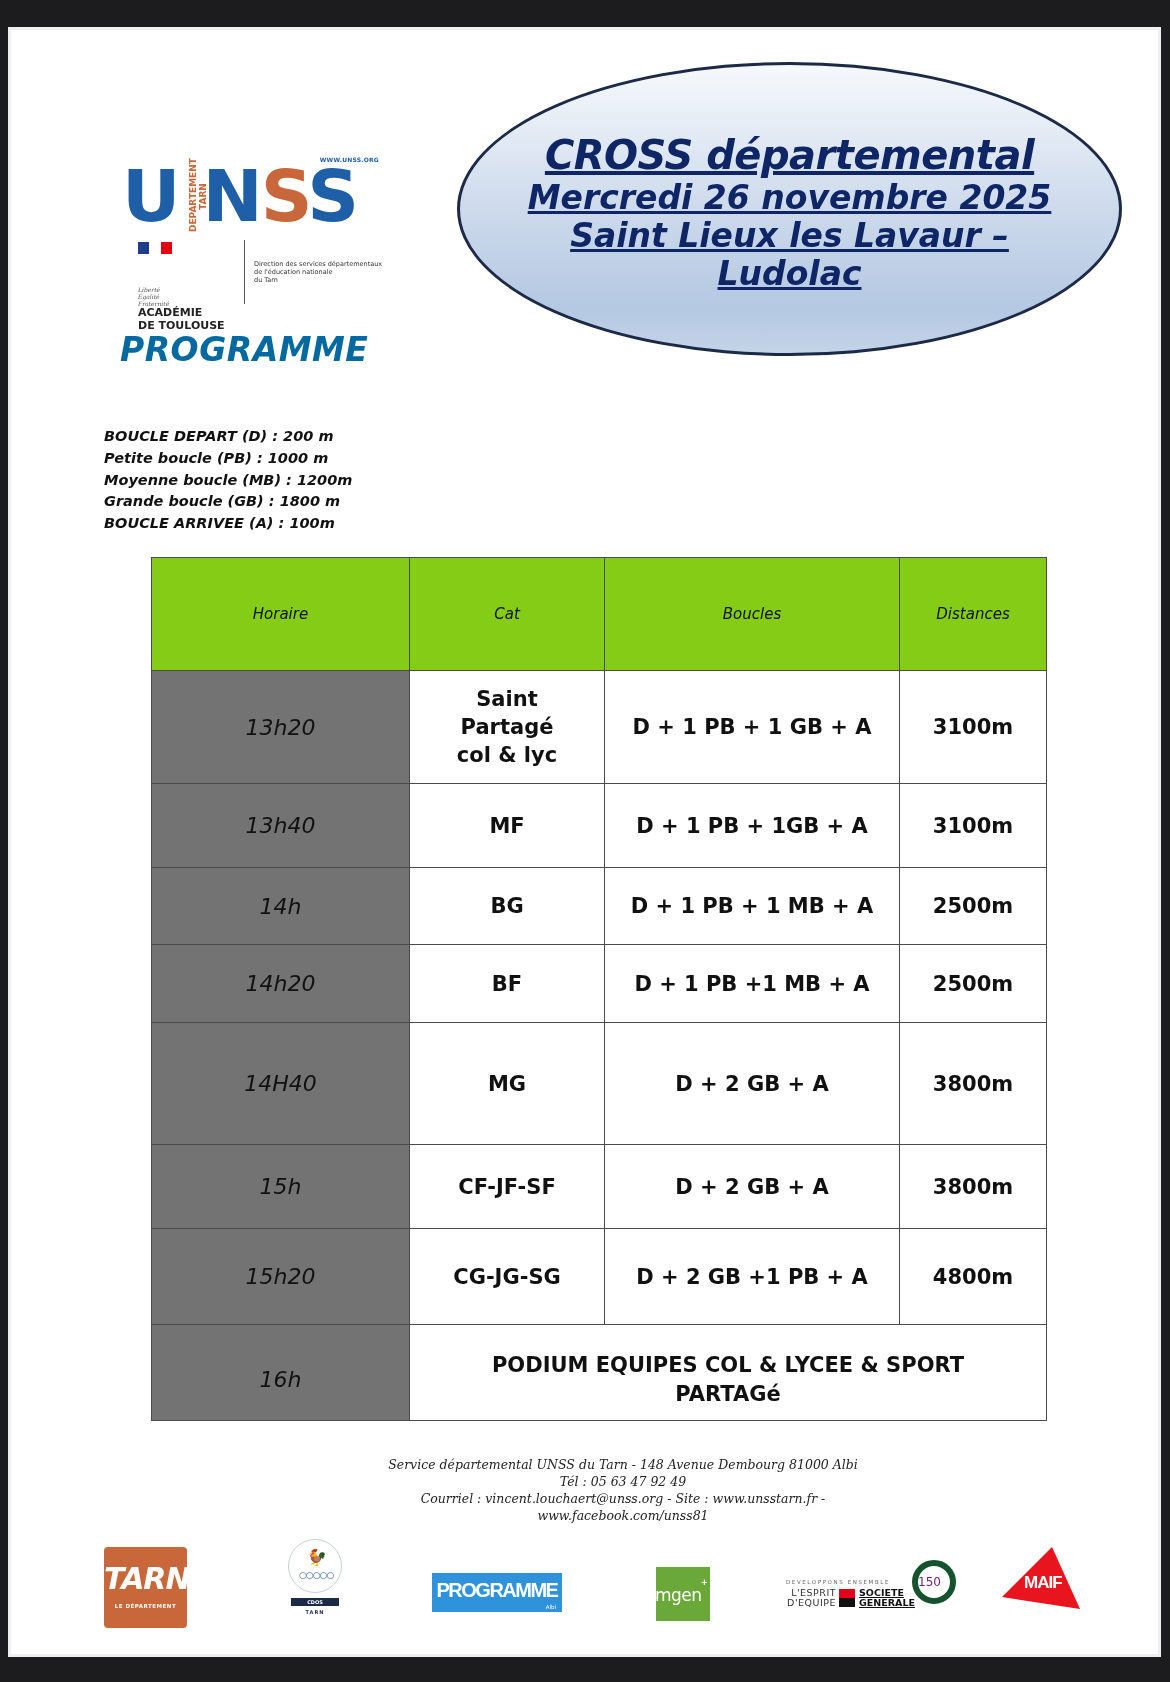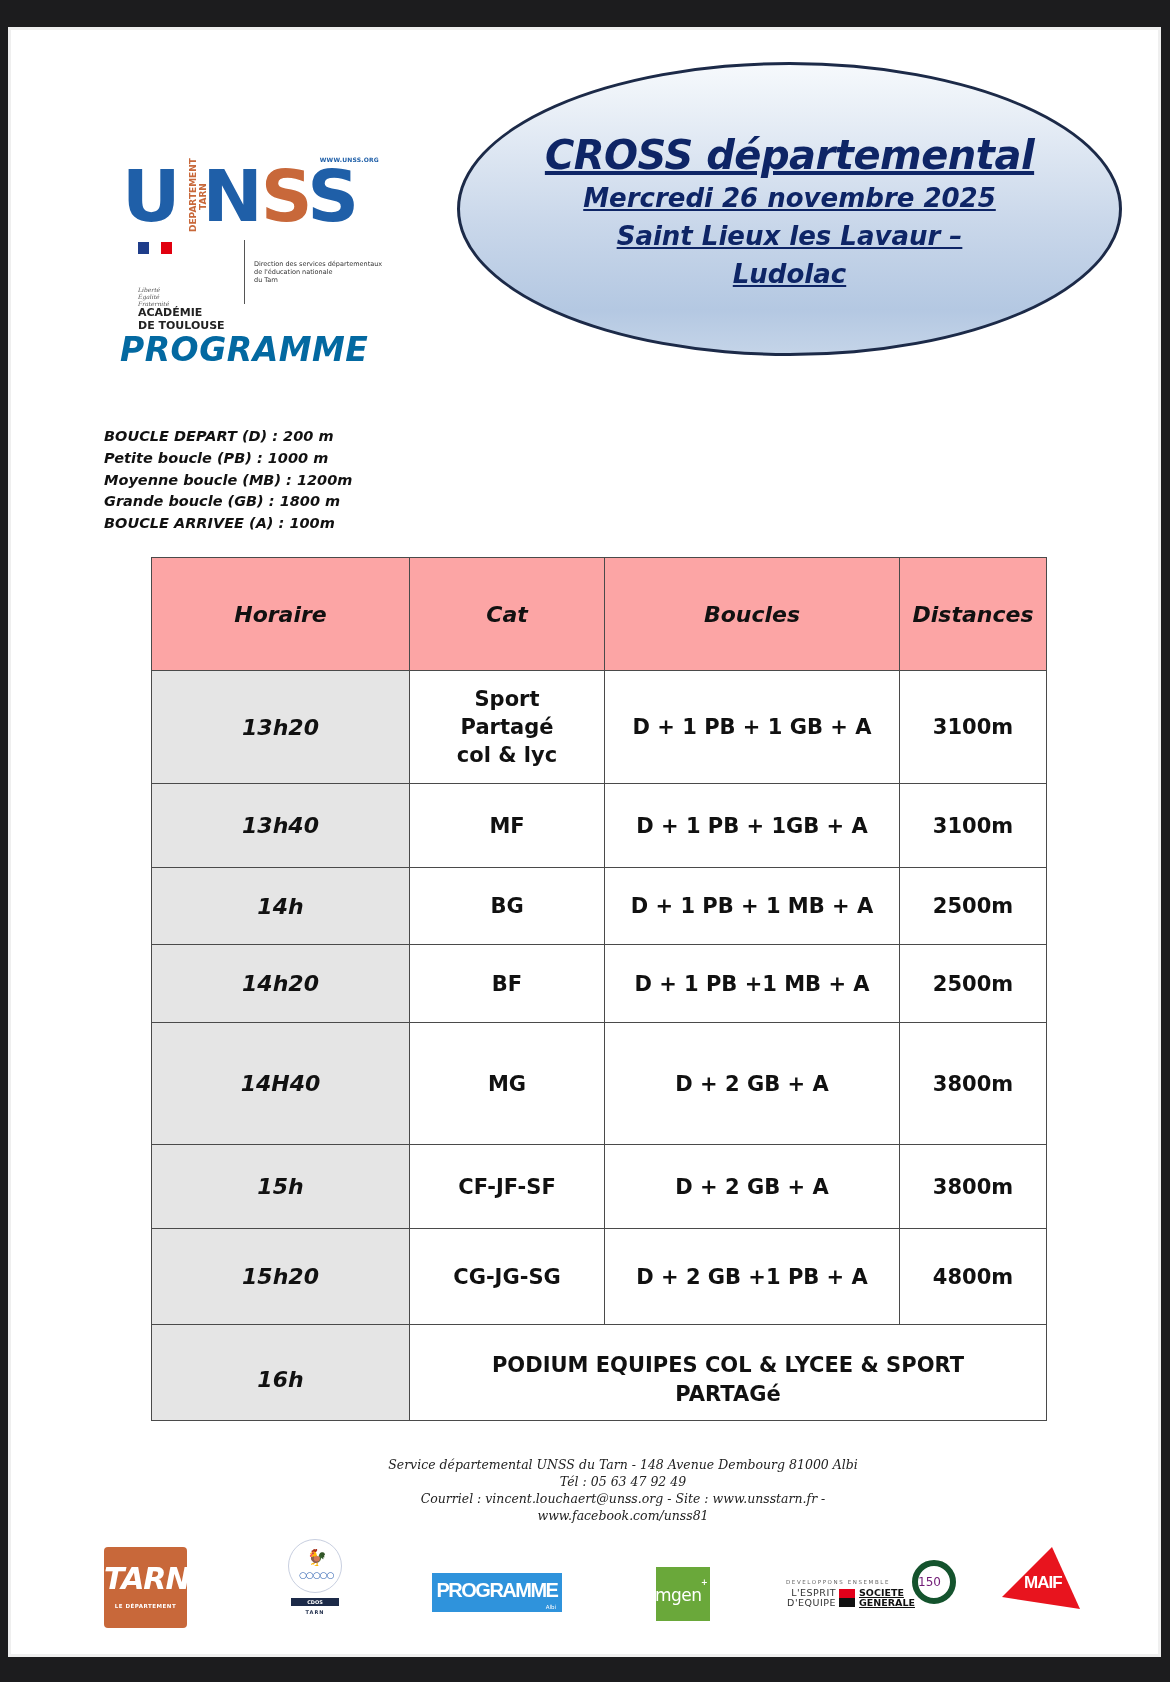--- a/index.html
+++ b/index.html
@@ -45,21 +45,21 @@
     left: 449px; top: 35px; width: 665px; height: 294px;
     border-radius: 50%;
     border: 3px solid #1c2a48;
     background: linear-gradient(to bottom, #f6f9fc 0%, #c9d7ea 55%, #b4c8e2 85%, #c4d4e8 100%);
     box-sizing: border-box;
     display: flex; flex-direction: column; align-items: center; justify-content: center;
     color: #0e2566; text-align: center;
     font-family: "DejaVu Sans", sans-serif; font-style: italic; font-weight: bold; text-decoration: underline;
   }
   .ell-title { font-size: 40px; line-height: 48px; margin-top: 6px; letter-spacing: -0.5px; }
-  .ell-line { font-size: 26px; line-height: 38px; }
+  .ell-line { font-size: 33px; line-height: 38px; }
 
   
   .programme { left: 112px; top: 303px; font: italic bold 33px "DejaVu Sans", sans-serif; color: #0369a1; letter-spacing: 0.5px; }
 
   .boucles { left: 96px; top: 399px; font: italic bold 14.5px "DejaVu Sans", sans-serif; color: #111; line-height: 21.8px; }
   .boucles div { white-space: nowrap; }
 
   
   .sched {
     left: 143px; top: 530px;
@@ -67,22 +67,22 @@
     table-layout: fixed;
     width: 895px;
   }
   .sched td, .sched th {
     border: 1.5px solid #4a4a4a;
     text-align: center; vertical-align: middle;
     font-family: "DejaVu Sans", sans-serif;
     color: #111;
     padding: 0;
   }
-  .sched th { background: #fca5a5; font-style: italic; font-weight: bold; font-size: 22px; }
-  .sched td.time { background: #e5e5e5; font-style: italic; font-weight: bold; font-size: 22px; }
+  .sched th { background: #84cc16; font-style: italic; font-weight: normal; font-size: 15px; }
+  .sched td.time { background: #737373; font-style: italic; font-weight: normal; font-size: 22px; }
   .sched td.cell { background: #ffffff; font-weight: bold; font-size: 21px; line-height: 28px; }
   .sched td.podium { background: #ffffff; font-weight: bold; font-size: 21px; line-height: 29px; padding-top: 14px; }
 
   
   .footer-text {
     left: 320px; top: 1429px; width: 590px;
     text-align: center;
     font: italic 12.5px "DejaVu Serif", serif; color: #222; line-height: 17px;
   }
 
@@ -184,21 +184,21 @@
     <tbody>
         <tr style="height:113px">
       <th>Horaire</th>
       <th>Cat</th>
       <th>Boucles</th>
       <th>Distances</th>
     </tr>
     <tr style="height:113px">
       <td class="time">13h20</td>
       <td class="cell">
-        <div>Sport</div>
+        <div>Saint</div>
         <div>Partagé</div>
         <div>col &amp; lyc</div>
       </td>
       <td class="cell">D + 1 PB + 1 GB + A</td>
       <td class="cell">3100m</td>
     </tr>
     <tr style="height:84px">
       <td class="time">13h40</td>
       <td class="cell">MF</td>
       <td class="cell">D + 1 PB + 1GB + A</td>

